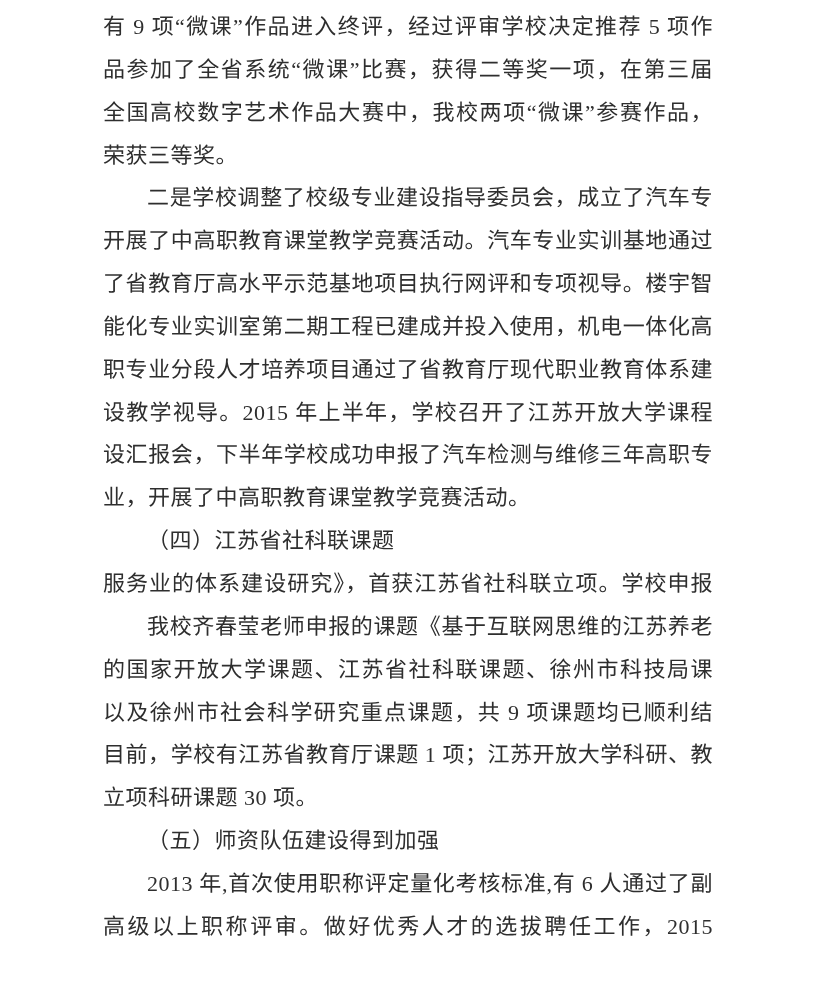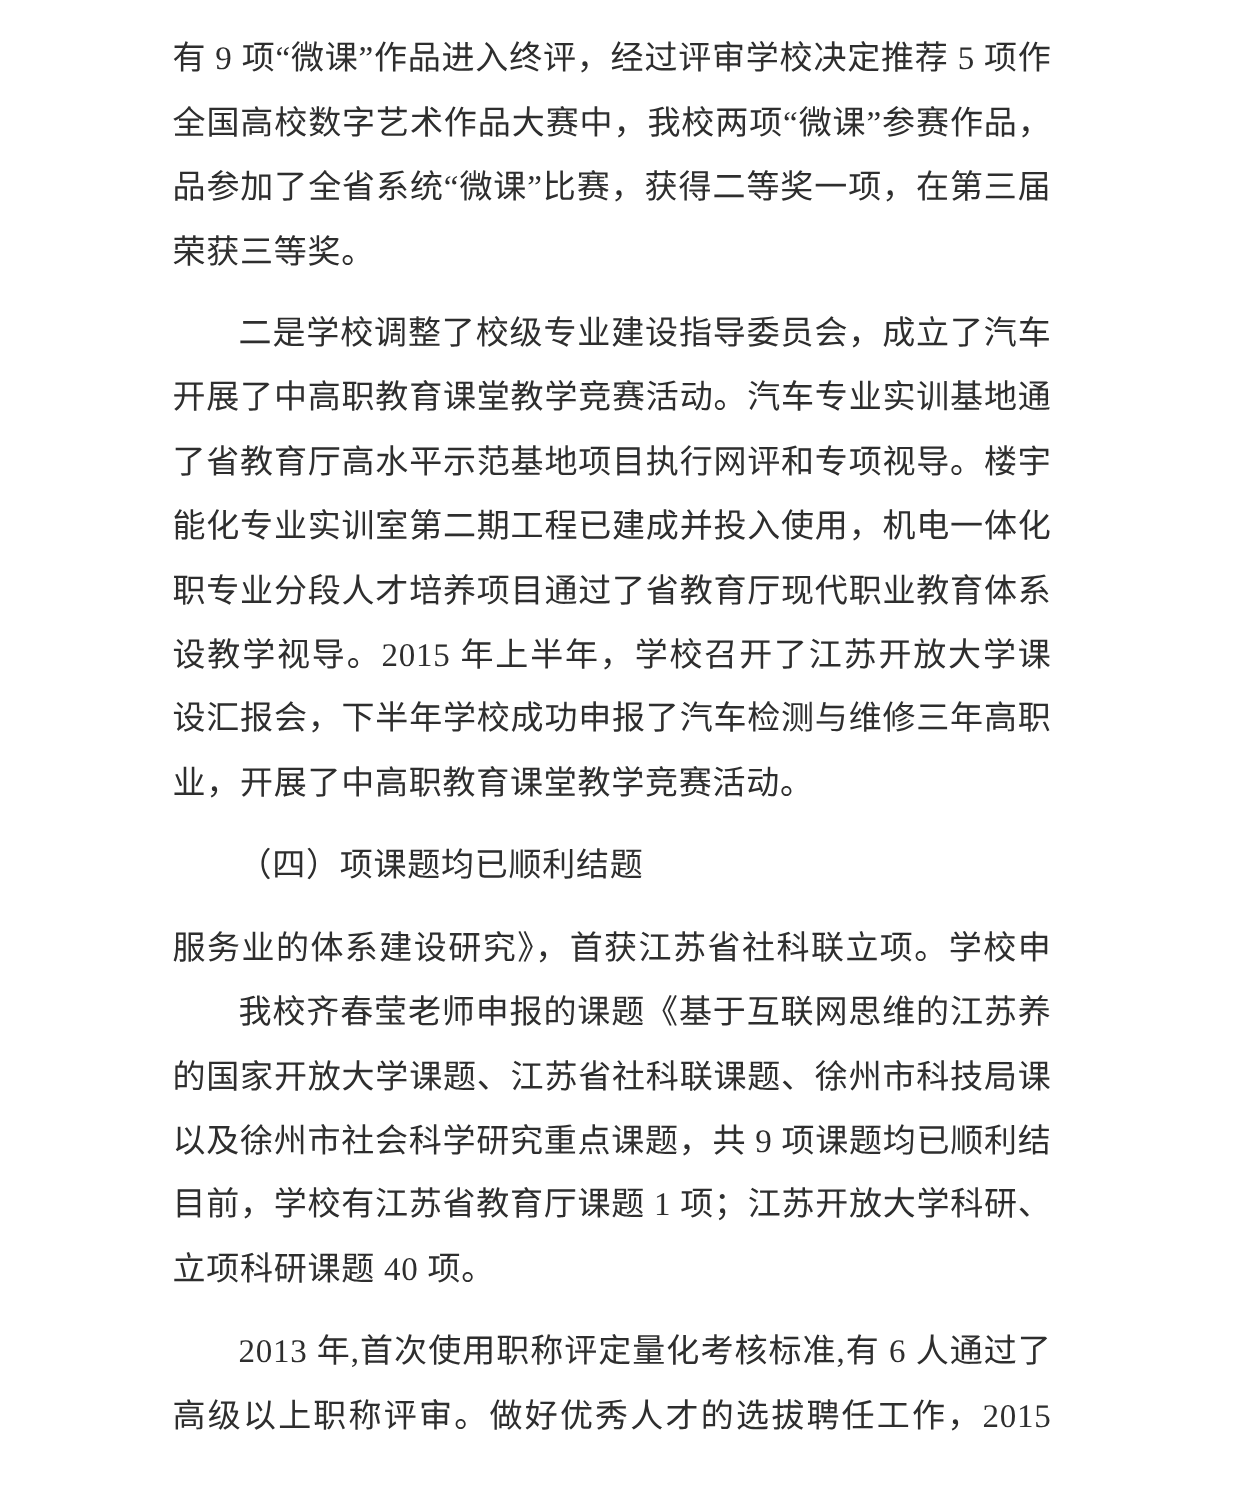--- a/index.html
+++ b/index.html
@@ -19,21 +19,21 @@
     position: absolute;
     left: 103px;
     top: 6px;
     width: 610px;
     font-size: 22px;
     line-height: 42.85px;
     color: #2e2e2e;
     letter-spacing: 0.5px;
   }
   .para {
-    margin: 12px;
+    margin: 0;
     padding: 0;
   }
   .line {
     height: 42.85px;
     overflow: hidden;
     text-align: justify;
     text-justify: inter-character;
     text-align-last: justify;
     white-space: normal;
   }
@@ -45,43 +45,46 @@
     text-indent: 2em;
   }
 </style>
 </head>
 <body>
 
 <div class="page">
   <div class="textblock">
       <div class="para body">
         <div class="line">有 9 项“微课”作品进入终评，经过评审学校决定推荐 5 项作</div>
+        <div class="line">品参加了全省系统“微课”比赛，获得二等奖一项，在第三届</div>
         <div class="line">全国高校数字艺术作品大赛中，我校两项“微课”参赛作品，</div>
-        <div class="line">品参加了全省系统“微课”比赛，获得二等奖一项，在第三届</div>
         <div class="line para-end">荣获三等奖。</div>
       </div>
       <div class="para body">
         <div class="line first">二是学校调整了校级专业建设指导委员会，成立了汽车专</div>
         <div class="line">开展了中高职教育课堂教学竞赛活动。汽车专业实训基地通过</div>
         <div class="line">了省教育厅高水平示范基地项目执行网评和专项视导。楼宇智</div>
         <div class="line">能化专业实训室第二期工程已建成并投入使用，机电一体化高</div>
         <div class="line">职专业分段人才培养项目通过了省教育厅现代职业教育体系建</div>
         <div class="line">设教学视导。2015 年上半年，学校召开了江苏开放大学课程建</div>
         <div class="line">设汇报会，下半年学校成功申报了汽车检测与维修三年高职专</div>
         <div class="line para-end">业，开展了中高职教育课堂教学竞赛活动。</div>
       </div>
       <div class="para heading">
-        <div class="line para-end first">（四）项课题均已顺利结题</div>
+        <div class="line para-end first">（四）江苏省社科联课题</div>
       </div>
       <div class="para body">
         <div class="line">服务业的体系建设研究》，首获江苏省社科联立项。学校申报</div>
         <div class="line first">我校齐春莹老师申报的课题《基于互联网思维的江苏养老</div>
         <div class="line">的国家开放大学课题、江苏省社科联课题、徐州市科技局课题，</div>
         <div class="line">以及徐州市社会科学研究重点课题，共 9 项课题均已顺利结题。</div>
         <div class="line">目前，学校有江苏省教育厅课题 1 项；江苏开放大学科研、教</div>
-        <div class="line para-end">立项科研课题 40 项。</div>
+        <div class="line para-end">立项科研课题 30 项。</div>
+      </div>
+      <div class="para heading">
+        <div class="line para-end first">（五）师资队伍建设得到加强</div>
       </div>
       <div class="para body">
         <div class="line first">2013 年,首次使用职称评定量化考核标准,有 6 人通过了副</div>
         <div class="line">高级以上职称评审。做好优秀人才的选拔聘任工作，2015 年，</div>
       </div>
     </div>
 </div>
 
 </body></html>

